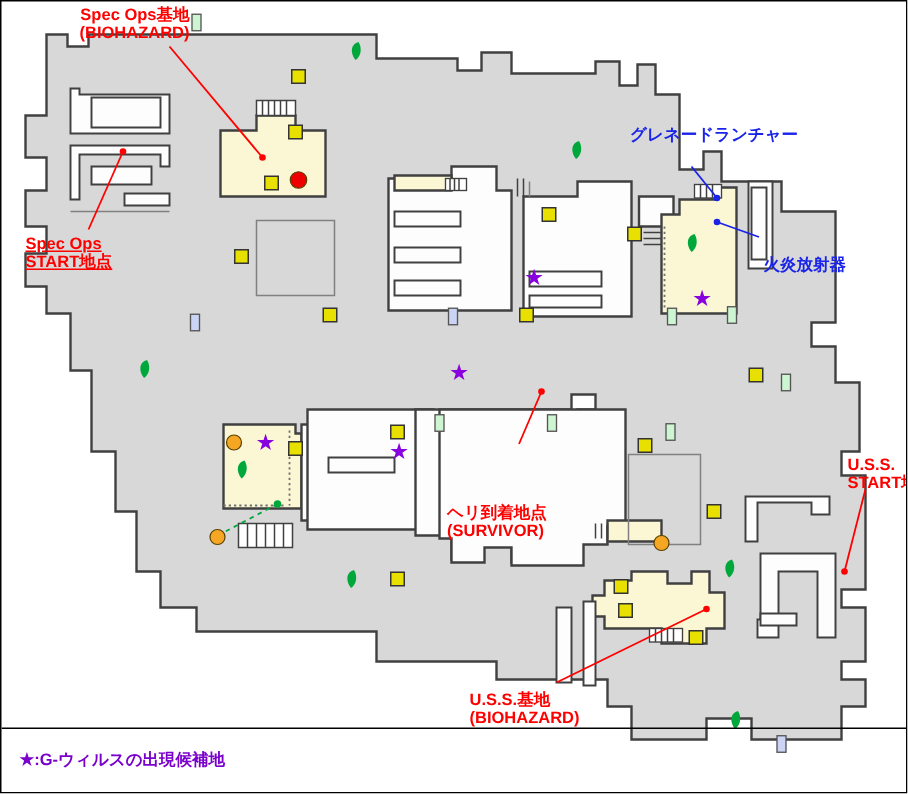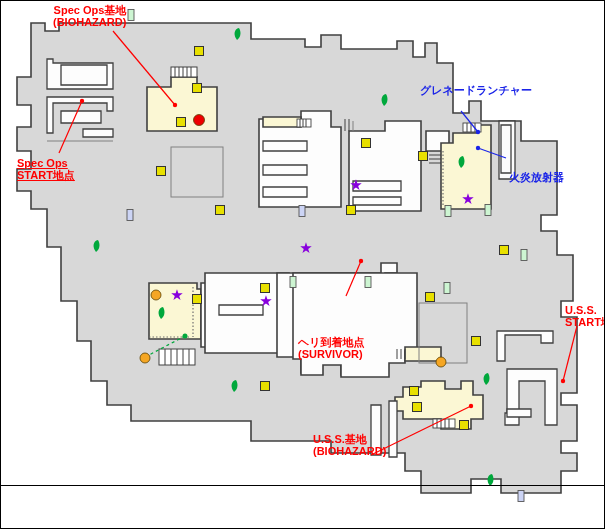--- a/index.html
+++ b/index.html
@@ -288,18 +288,19 @@
       <div class="anno anno-red" style="left: 52px; top: 3px; text-align: right;">Spec Ops基地
 (BIOHAZARD)</div>
       <div class="anno anno-red" style="left: 16px; top: 156px; text-decoration: underline;">Spec Ops
 START地点</div>
       <div class="anno anno-blue" style="left: 419px; top: 83px;">グレネードランチャー</div>
       <div class="anno anno-blue" style="left: 508px; top: 151px; margin-top: 19px;">火炎放射器</div>
       <div class="anno anno-red" style="left: 297px; top: 296px; margin-top: 39px;">ヘリ到着地点
 (SURVIVOR)</div>
       <div class="anno anno-red" style="left: 536px; top: 303px; margin-left: 28px;">U.S.S.
 START地点</div>
-      <div class="anno anno-red" style="left: 312px; top: 432px;">U.S.S.基地
+      <div class="anno anno-red" style="left: 312px; top: 460px;">U.S.S.基地
 (BIOHAZARD)</div>
     </div>
 
   <div class="divider"></div>
+  <div class="legend-text">★:G-ウィルスの出現候補地</div>
 </div>
 
 </body></html>

